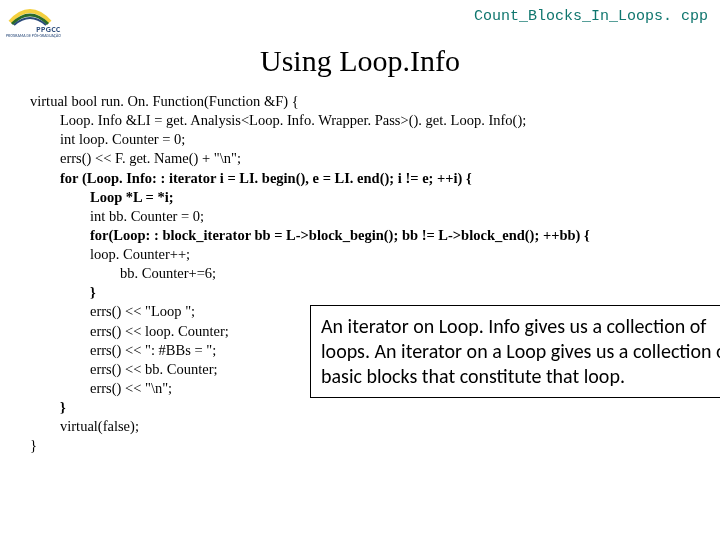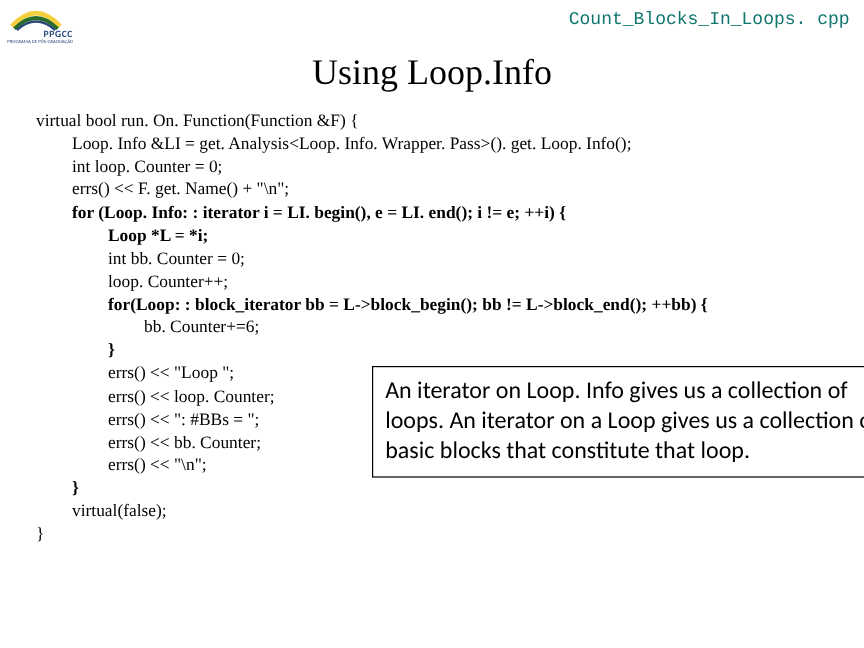--- a/index.html
+++ b/index.html
@@ -107,22 +107,22 @@
   <div class="title">Using Loop.Info</div>
 
   <div class="code">
     <span>virtual bool run. On. Function(Function &amp;F) {</span>
     <span class="i1">Loop. Info &amp;LI = get. Analysis&lt;Loop. Info. Wrapper. Pass&gt;(). get. Loop. Info();</span>
     <span class="i1">int loop. Counter = 0;</span>
     <span class="i1">errs() &lt;&lt; F. get. Name() + "\n";</span>
     <span class="i1 b">for (Loop. Info: : iterator i = LI. begin(), e = LI. end(); i != e; ++i) {</span>
     <span class="i2 b">Loop *L = *i;</span>
     <span class="i2">int bb. Counter = 0;</span>
+    <span class="i2 b">for(Loop: : block_iterator bb = L-&gt;block_begin(); bb != L-&gt;block_end(); ++bb) {</span>
     <span class="i2">loop. Counter++;</span>
-    <span class="i2 b">for(Loop: : block_iterator bb = L-&gt;block_begin(); bb != L-&gt;block_end(); ++bb) {</span>
     <span class="i3">bb. Counter+=6;</span>
     <span class="i2 b">}</span>
     <span class="i2">errs() &lt;&lt; "Loop ";</span>
     <span class="i2">errs() &lt;&lt; loop. Counter;</span>
     <span class="i2">errs() &lt;&lt; ": #BBs = ";</span>
     <span class="i2">errs() &lt;&lt; bb. Counter;</span>
     <span class="i2">errs() &lt;&lt; "\n";</span>
     <span class="i1 b">}</span>
     <span class="i1">virtual(false);</span>
     <span>}</span>

